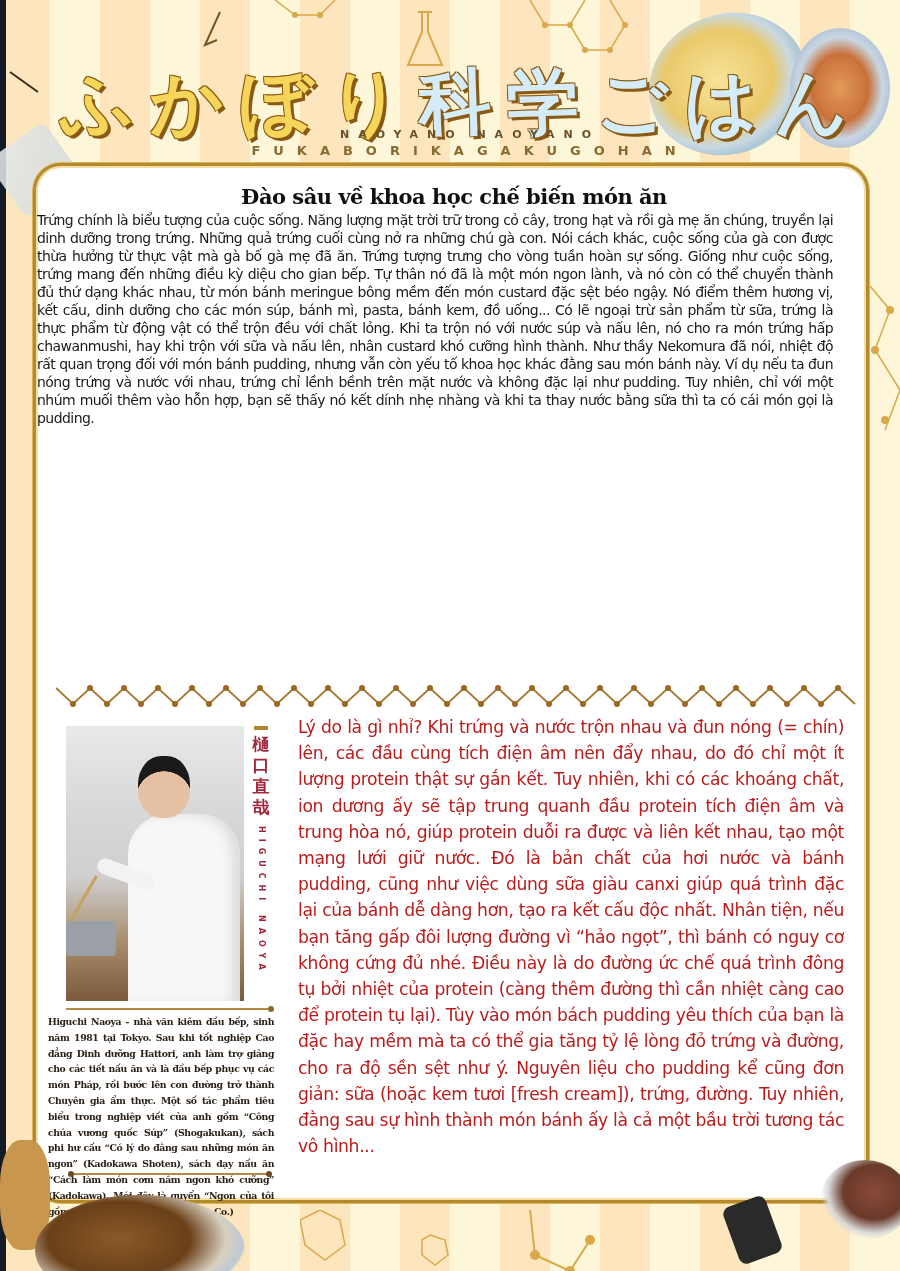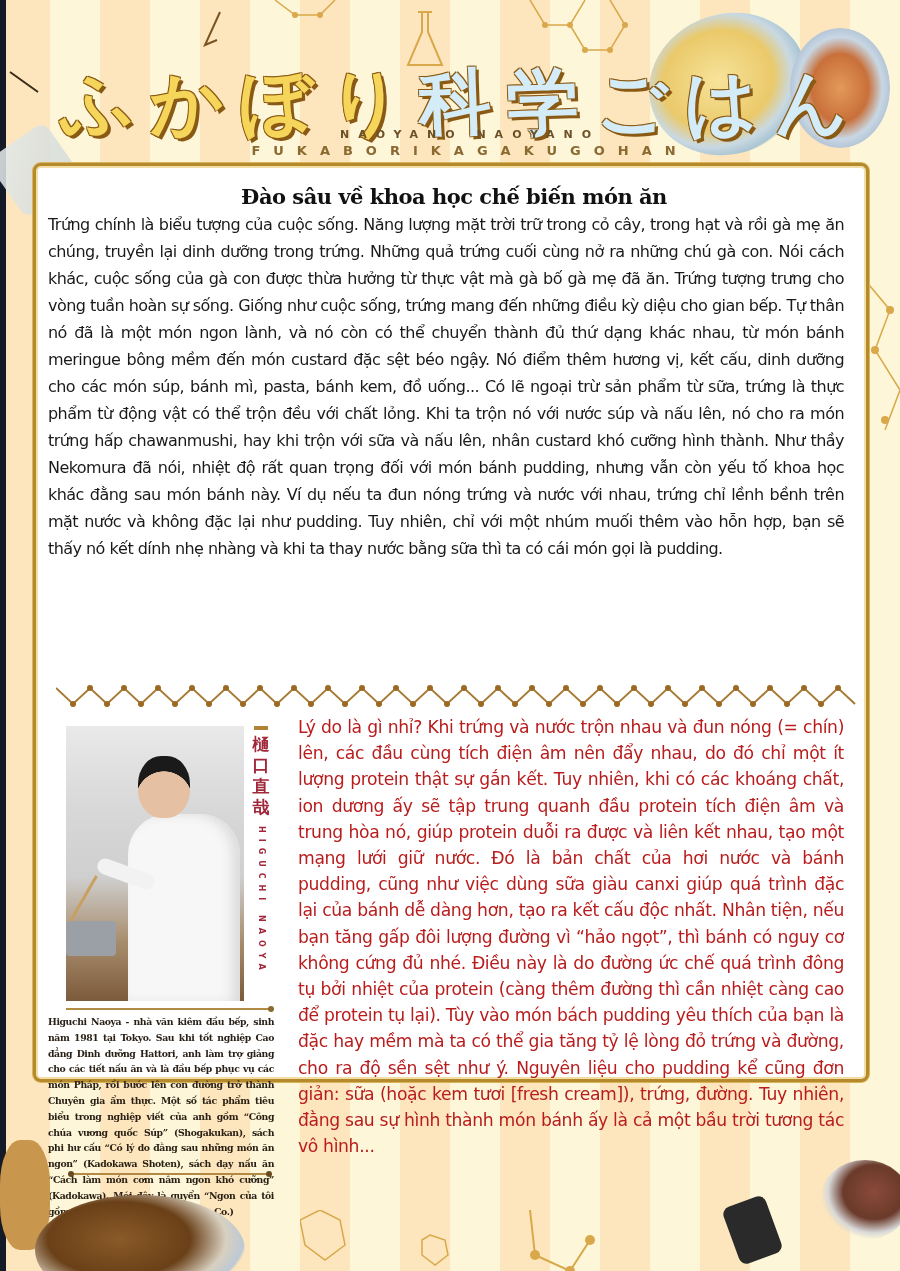--- a/index.html
+++ b/index.html
@@ -47,33 +47,33 @@
     background: radial-gradient(ellipse at 50% 50%, #e39a5a 0%, #c9703a 40%, #c8d7e4 60%, #b7c7d8 70%, transparent 72%);
   }
   .milk-bottle {
     position:absolute; left:0; top:135px; width:70px; height:70px;
     background: linear-gradient(135deg, rgba(230,235,235,0.9), rgba(200,210,215,0.7));
     border-radius: 10px; transform: rotate(-35deg);
   }
 
   
   .card {
-    position:absolute; left:33px; top:163px; width:836px; height:919px;
-    background:#ffffff; border:3px solid #b58a2c; border-radius:8px;
+    position:absolute; left:33px; top:163px; width:836px; height:1040px;
+    background:#ffffff; border:3px solid #b58a2c; border-radius:28px;
     box-shadow: 0 0 0 2px #f3dfa6 inset, 0 0 0 1px #d9b45a;
     box-sizing:border-box;
   }
   .card-title {
     position:absolute; left:0; top:18px; width:836px; text-align:center;
     font-family:"DejaVu Serif", serif; font-weight:bold; font-size:21px; color:#111;
     letter-spacing:-0.5px;
   }
   .intro {
-    position:absolute; left:12px; top:45px; width:796px;
-    font-family:"DejaVu Sans", sans-serif; font-size:16px; line-height:27px; color:#1a1a1a;
+    position:absolute; left:1px; top:45px; width:796px;
+    font-family:"DejaVu Sans", sans-serif; font-size:14px; line-height:18px; color:#1a1a1a;
     text-align:justify; letter-spacing:-0.55px; margin:0;
   }
   .zigzag { position:absolute; left:20px; top:518px; }
 
   .photo-wrap {
     position:absolute; left:30px; top:560px; width:178px; height:275px;
     background: linear-gradient(180deg, #e9e9e9 0%, #d8d8d8 30%, #cfcfcf 55%, #a88e6e 78%, #7d5a3c 100%);
     overflow:hidden;
   }
   .photo-wrap .head {

